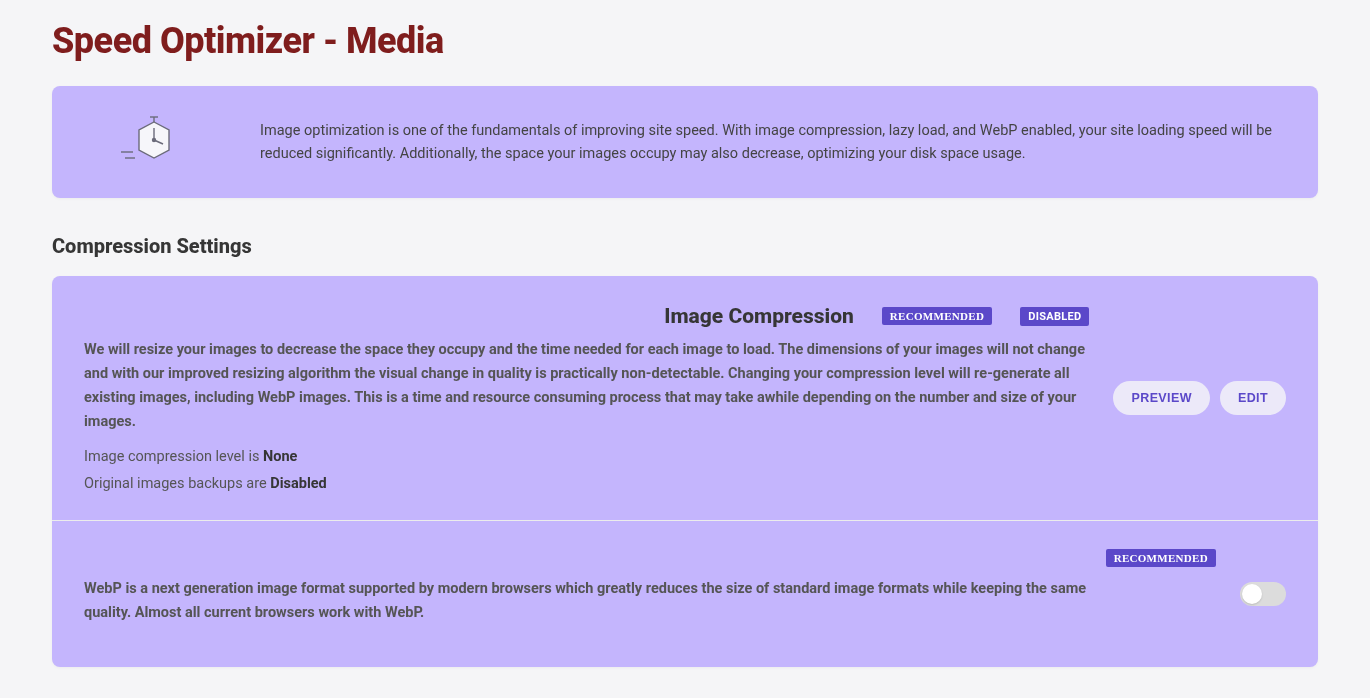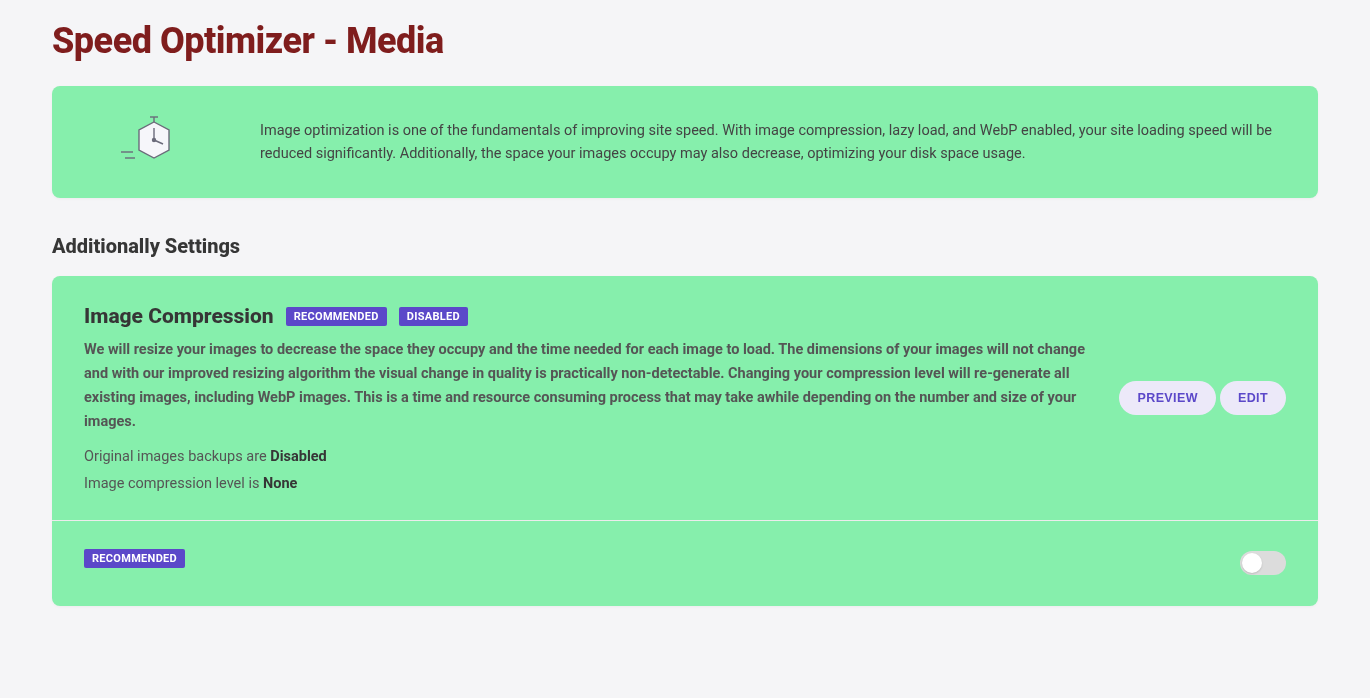--- a/index.html
+++ b/index.html
@@ -10,21 +10,21 @@
   padding: 20px 52px 40px;
 }
 .page-title {
   font-size: 36px;
   font-weight: 800;
   color: #7f1d1d;
   margin-bottom: 24px;
   letter-spacing: -0.5px;
 }
 .card {
-  background: #86efac;
+  background: #c4b5fd;
   border-radius: 8px;
   box-shadow: 0 1px 3px rgba(0,0,0,0.04);
 }
 .intro-card {
   display: flex;
   align-items: center;
   padding: 28px 32px;
   gap: 36px;
   margin-bottom: 36px;
 }
@@ -50,41 +50,43 @@
   border-bottom: 1px solid #ececec;
   display: flex;
   gap: 24px;
   align-items: center;
 }
 .setting-block:last-child { border-bottom: none; }
 .setting-main { flex: 1; }
 .setting-header {
   display: flex;
   align-items: center;
-  gap: 12px;
+  gap: 28px;
   margin-bottom: 10px;
   flex-wrap: wrap;
+  justify-content: flex-end;
 }
 .setting-title {
   font-size: 21px;
   font-weight: 800;
   color: #363636;
 }
 .badge {
   display: inline-block;
   font-size: 11px;
   font-weight: 700;
   letter-spacing: 0.3px;
   padding: 3px 8px;
   border-radius: 2px;
   text-transform: uppercase;
 }
 .badge-recommended {
   background: #5b48c9;
   color: #fff;
+  font-family: Liberation Serif, serif;
 }
 .badge-disabled {
   background: #5b48c9;
   color: #fff;
 }
 .setting-desc {
   font-size: 14.5px;
   line-height: 1.65;
   color: #555;
   margin-bottom: 14px;
@@ -93,21 +95,21 @@
 }
 .setting-line {
   font-size: 14.5px;
   color: #555;
   margin-bottom: 10px;
 }
 .setting-line:last-child { margin-bottom: 0; }
 .setting-line .strong { font-weight: 700; color: #363636; }
 .setting-actions {
   display: flex;
-  gap: 4px;
+  gap: 10px;
   align-items: center;
 }
 .pill-btn {
   background: #ece9f9;
   color: #5b48c9;
   border: none;
   font-weight: 700;
   font-size: 12.5px;
   letter-spacing: 0.4px;
   padding: 10px 18px;
@@ -149,50 +151,51 @@
         <line x1="35" y1="26" x2="44" y2="30"></line>
         <circle cx="35" cy="26" r="1.5" fill="#6b6b7a"></circle>
         <line x1="2" y1="38" x2="14" y2="38"></line>
         <line x1="6" y1="44" x2="16" y2="44"></line>
       </g>
     </svg>
   </div>
   <p class="intro-text">Image optimization is one of the fundamentals of improving site speed. With image compression, lazy load, and WebP enabled, your site loading speed will be reduced significantly. Additionally, the space your images occupy may also decrease, optimizing your disk space usage.</p>
 </div>
 
-<h2 class="section-title">Additionally Settings</h2>
+<h2 class="section-title">Compression Settings</h2>
 
 <div class="card settings-card">
 
   <div class="setting-block">
     <div class="setting-main">
       <div class="setting-header">
         <span class="setting-title">Image Compression</span>
         <span class="badge badge-recommended">RECOMMENDED</span>
         <span class="badge badge-disabled">DISABLED</span>
       </div>
       <p class="setting-desc">We will resize your images to decrease the space they occupy and the time needed for each image to load. The dimensions of your images will not change and with our improved resizing algorithm the visual change in quality is practically non-detectable. Changing your compression level will re-generate all existing images, including WebP images. This is a time and resource consuming process that may take awhile depending on the number and size of your images.</p>
       <p class="setting-line">
-        <span>Original images backups are </span><span class="strong">Disabled</span>
+        <span>Image compression level is </span><span class="strong">None</span>
       </p>
       <p class="setting-line">
-        <span>Image compression level is </span><span class="strong">None</span>
+        <span>Original images backups are </span><span class="strong">Disabled</span>
       </p>
     </div>
     <div class="setting-actions">
       <button class="pill-btn">PREVIEW</button>
       <button class="pill-btn">EDIT</button>
     </div>
   </div>
 
   <div class="setting-block">
     <div class="setting-main">
       <div class="setting-header">
         <span class="badge badge-recommended">RECOMMENDED</span>
       </div>
+      <p class="setting-desc">WebP is a next generation image format supported by modern browsers which greatly reduces the size of standard image formats while keeping the same quality. Almost all current browsers work with WebP.</p>
     </div>
     <div class="setting-actions">
       <div class="toggle">
         <div class="toggle-knob"></div>
       </div>
     </div>
   </div>
 
 </div>
 

